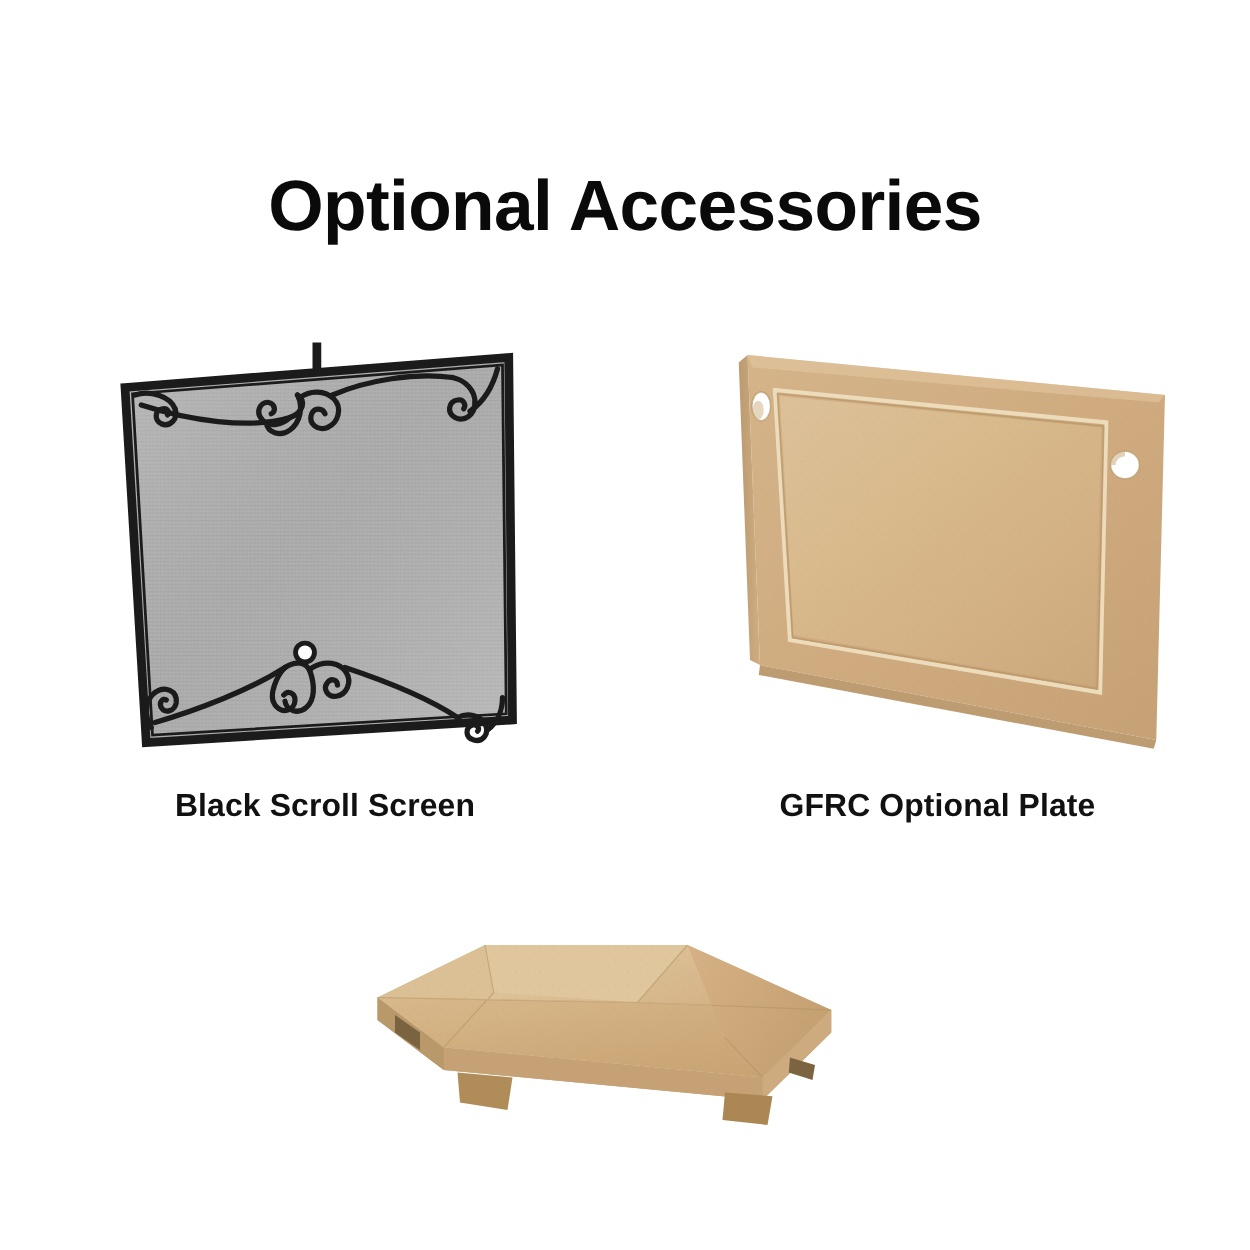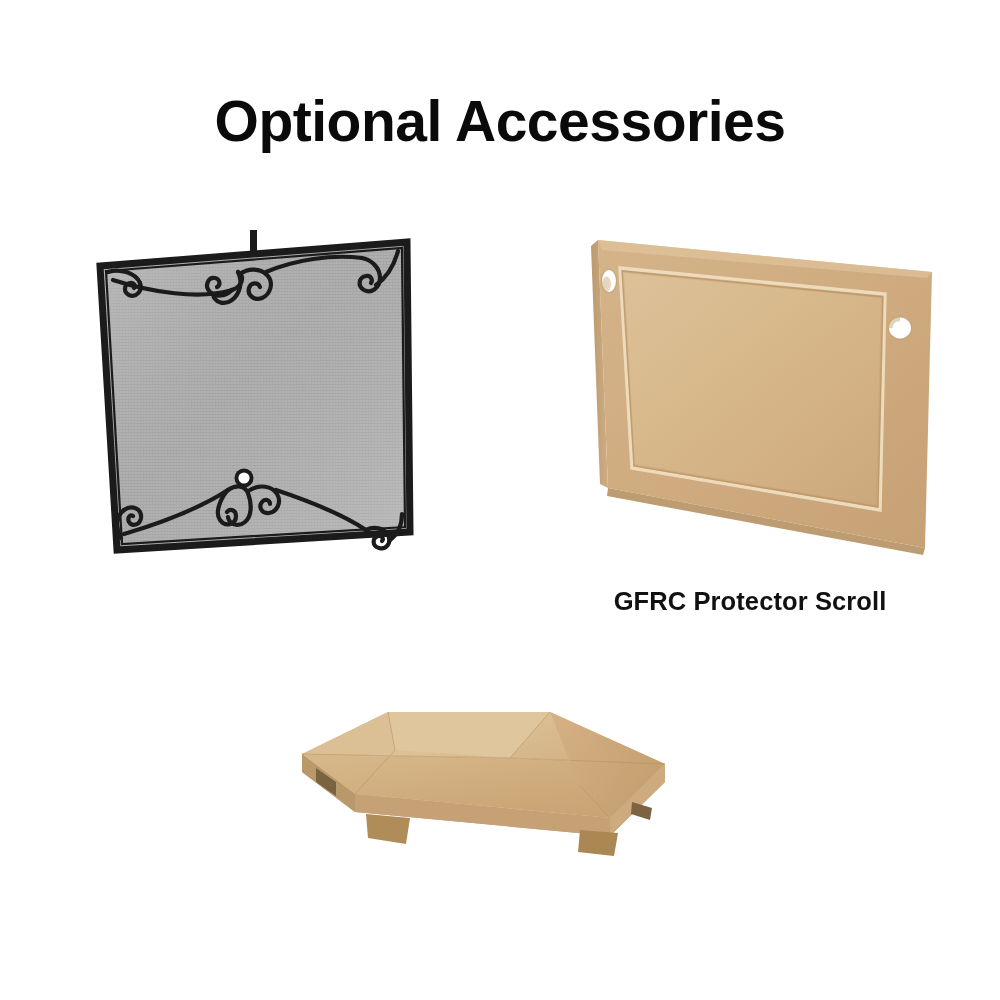--- a/index.html
+++ b/index.html
@@ -13,20 +13,21 @@
     position: relative;
     overflow: hidden;
     font-family: "Liberation Sans", sans-serif;
     -webkit-font-smoothing: antialiased;
   }
 
   #page-root {
     position: absolute;
     inset: 0;
     background: #ffffff;
+    margin-top: 44px;
   }
 
   
   .page-title {
     position: absolute;
     top: 92px;
     left: 0;
     width: 1000px;
     text-align: center;
     font-family: "Liberation Sans", sans-serif;
@@ -138,20 +139,21 @@
         <path d="M322,286 C322,296 318,306 310,312"></path>
       </g>
 
       <g>
         <circle cx="164" cy="250" r="9.5" fill="#1b1b1b"></circle>
         <circle cx="164" cy="250" r="5.6" fill="#fcfcfc"></circle>
       </g>
     </svg>
   </div>
 
+  <div class="item-caption" id="caption-screen">Black Scroll Screen</div>
 
   <div class="product-tile" id="tile-plate">
     <svg class="product-svg" viewBox="0 0 360 345" xmlns="http://www.w3.org/2000/svg">
       <defs>
         <linearGradient id="plateFace" x1="0.05" y1="0" x2="0.95" y2="1">
           <stop offset="0%" stop-color="#dcc098"></stop>
           <stop offset="35%" stop-color="#d8ba8d"></stop>
           <stop offset="70%" stop-color="#d3b184"></stop>
           <stop offset="100%" stop-color="#cba97c"></stop>
         </linearGradient>
@@ -200,21 +202,21 @@
         <ellipse cx="26.5" cy="56" rx="4.4" ry="7.5" fill="#cdab7f" opacity="0.5"></ellipse>
       </g>
       <g>
         <ellipse cx="320" cy="100" rx="11.5" ry="11" fill="#ffffff"></ellipse>
         <ellipse cx="320" cy="100" rx="11.5" ry="11" fill="none" stroke="#b2925f" stroke-width="1.2" opacity="0.6"></ellipse>
         <path d="M309,100 a11.5,11 0 0 1 11,-11 l0,4 a7.5,7 0 0 0 -7.5,7 z" fill="#c5a378" opacity="0.5"></path>
       </g>
     </svg>
   </div>
 
-  <div class="item-caption" id="caption-plate">GFRC Protector Scroll</div>
+  <div class="item-caption" id="caption-plate">GFRC Optional Plate</div>
 
   <div class="product-tile" id="tile-ventcap">
     <svg class="product-svg" viewBox="0 0 440 190" xmlns="http://www.w3.org/2000/svg">
       <defs>
         <linearGradient id="capFarSlope" x1="0" y1="0" x2="1" y2="0.4">
           <stop offset="0%" stop-color="#e0c69d"></stop>
           <stop offset="55%" stop-color="#dcc096"></stop>
           <stop offset="100%" stop-color="#d3b184"></stop>
         </linearGradient>
         <linearGradient id="capNearSlope" x1="0" y1="0" x2="0.8" y2="1">

